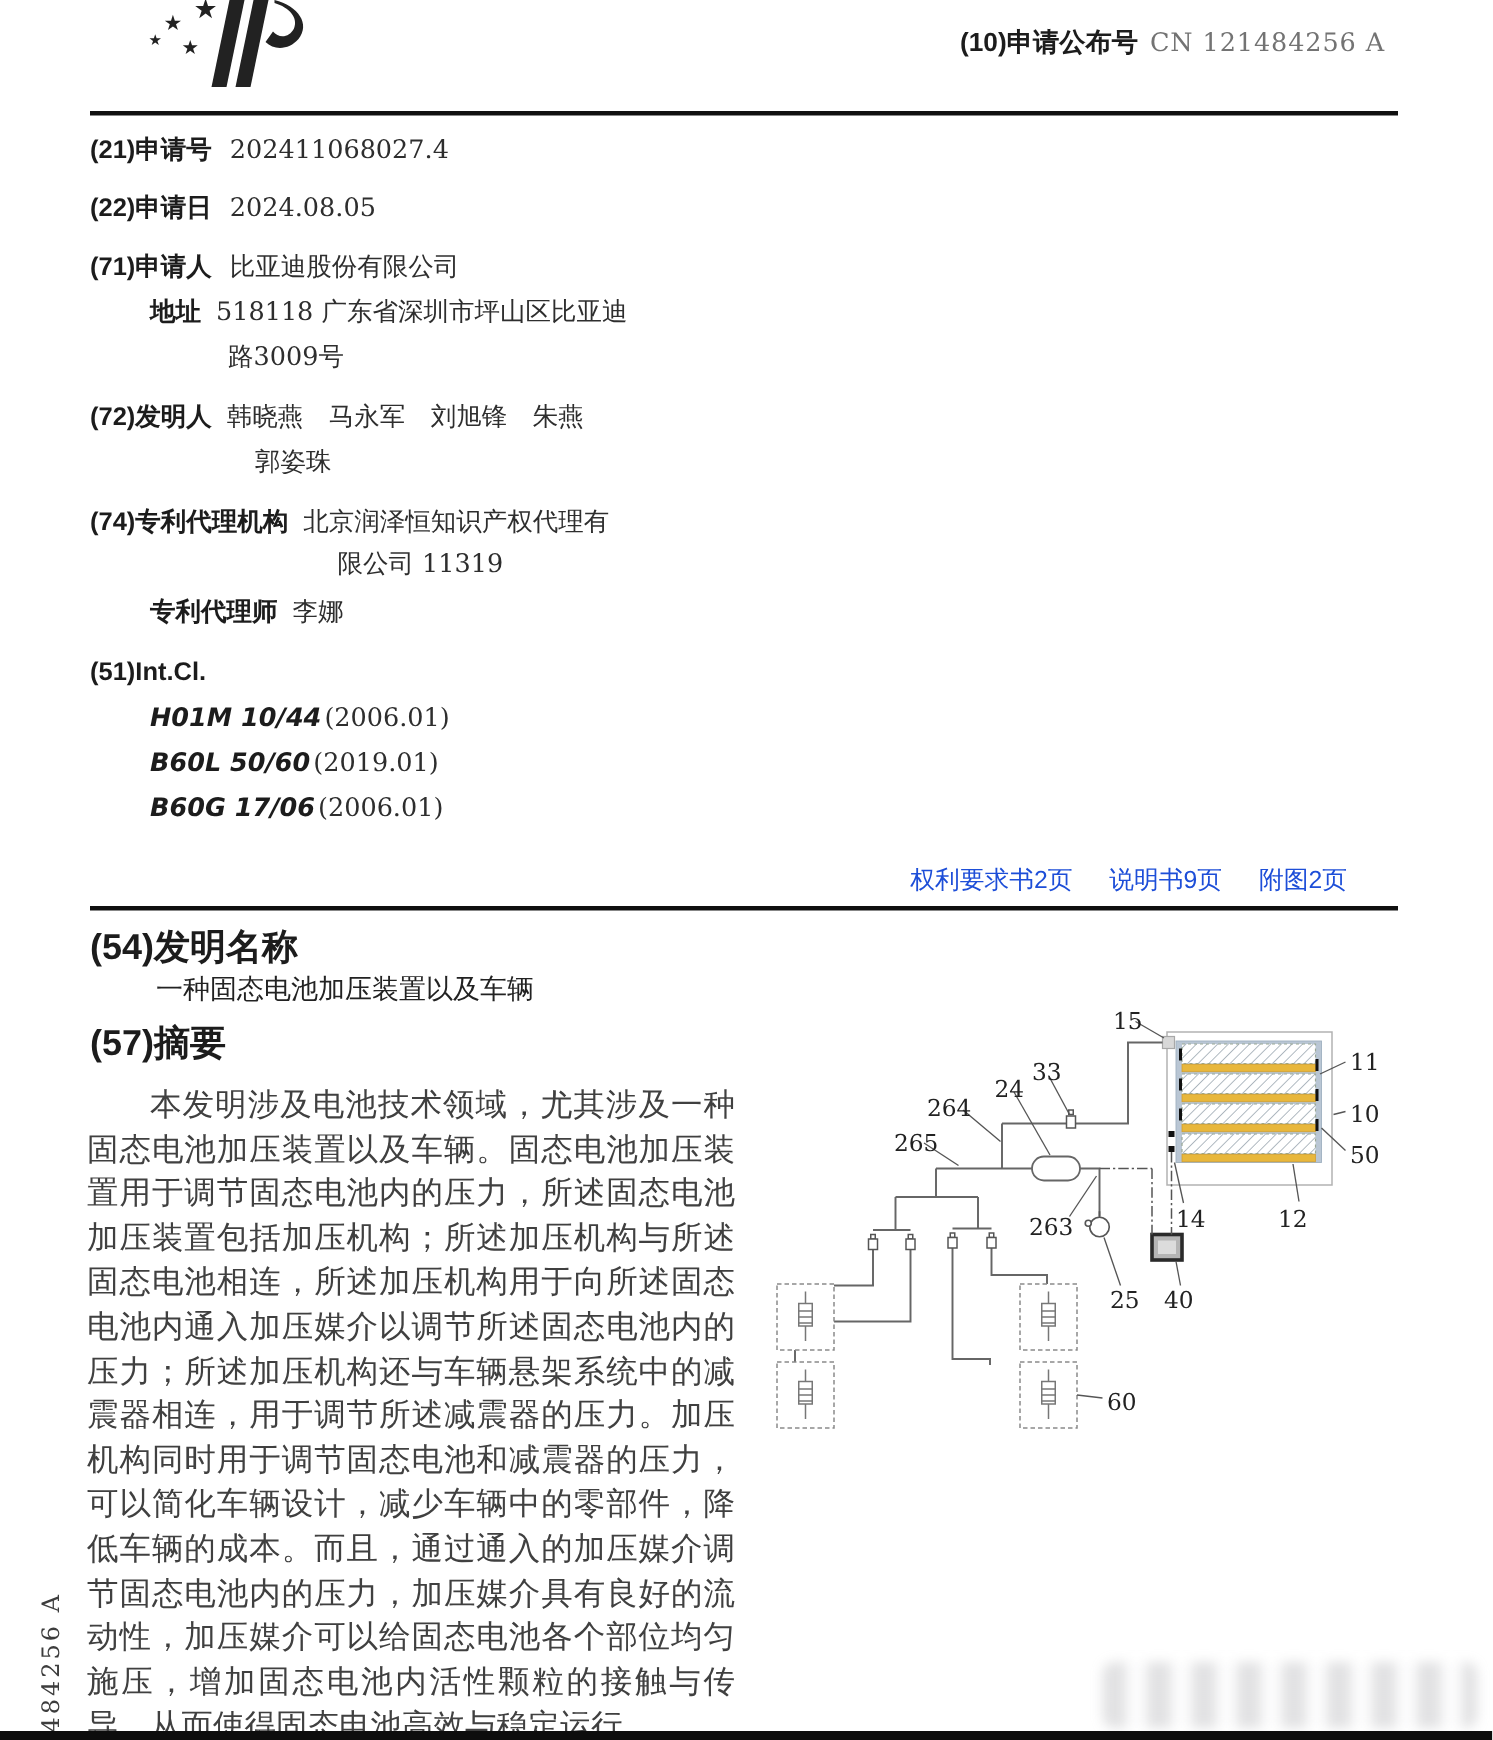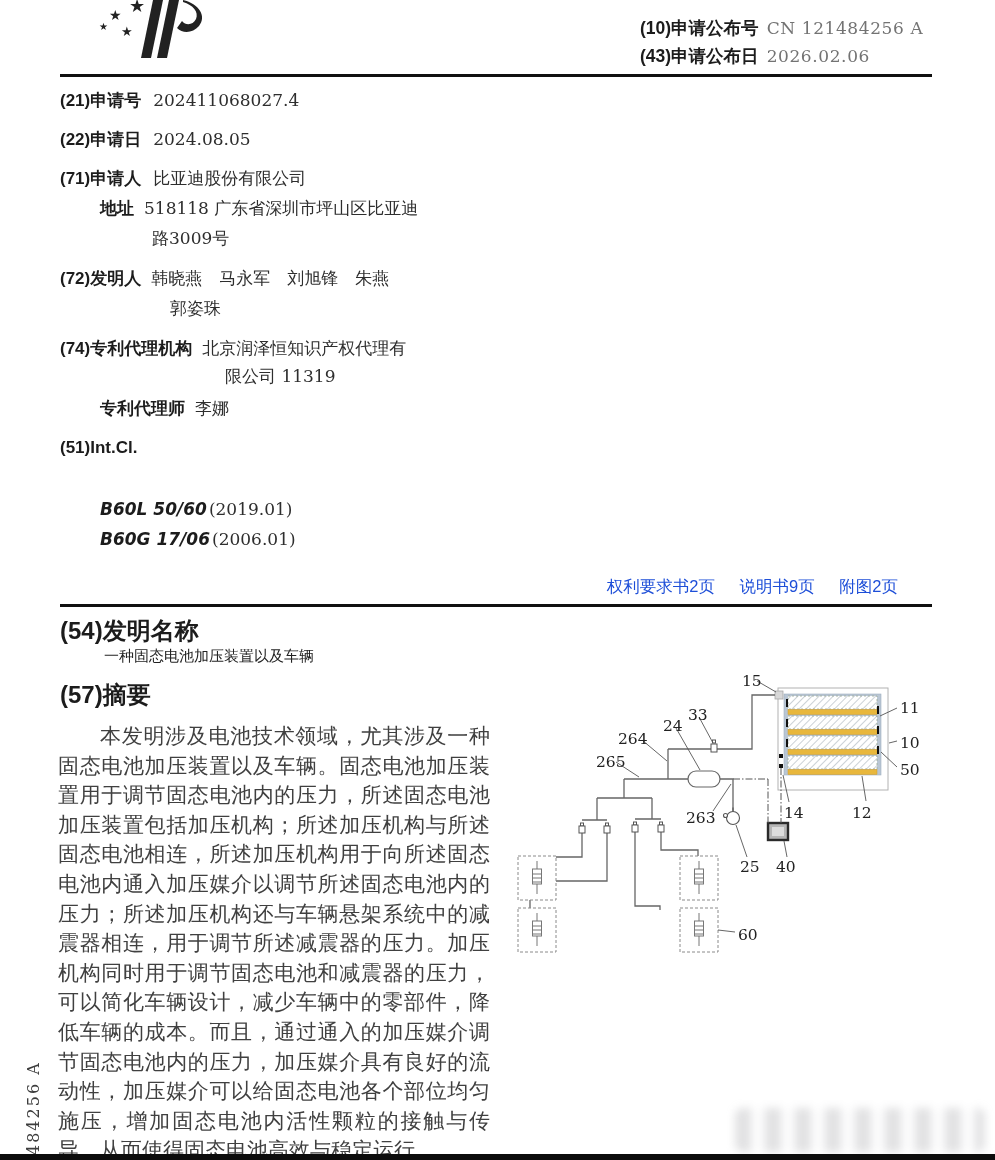--- a/index.html
+++ b/index.html
@@ -17,21 +17,21 @@
   .row{position:absolute;left:60px;white-space:nowrap;font-size:17px;line-height:24px;}
   .lb{font-weight:700;font-family:"Liberation Sans",sans-serif;}
   .val{font-family:"DejaVu Serif","Liberation Serif",serif;color:#2e2e2e;margin-left:12px;}
   .ipc-code{font-family:"DejaVu Sans",sans-serif;font-style:italic;font-weight:700;}
   .ipc-ver{font-family:"DejaVu Serif","Liberation Serif",serif;margin-left:2px;color:#2e2e2e;}
   .pages{position:absolute;left:498px;top:576px;width:400px;text-align:right;
          font-size:16.5px;color:#1d4ed8;white-space:nowrap;}
   .pages span{margin-left:20px;}
   
   .sec-label{position:absolute;font-weight:700;font-size:24px;}
-  .inv-title{position:absolute;left:104px;top:647px;font-size:15px;
+  .inv-title{position:absolute;left:104px;top:647px;font-size:18px;
              font-family:"DejaVu Serif","Liberation Serif",serif;color:#222;}
   .abstract{position:absolute;left:58px;top:722px;width:432px;font-size:21px;line-height:29.6px;
             text-align:justify;text-indent:2em;font-family:"DejaVu Serif","Liberation Serif",serif;
             color:#404040;}
   
   .figure{position:absolute;left:500px;top:668px;width:470px;height:306px;}
   .fig-label{position:absolute;font-family:"DejaVu Serif","Liberation Serif",serif;
              font-size:15.5px;color:#222;white-space:nowrap;}
   
   .side-pub{position:absolute;left:24px;top:1155px;transform:rotate(-90deg);
@@ -56,23 +56,20 @@
     <text x="4" y="30" font-size="10" fill="#222">★</text>
     <polygon points="58,0 68,0 56,58 46,58" fill="#222"></polygon>
     <polygon points="74,0 84,0 72,58 62,58" fill="#222"></polygon>
     <path d="M88,0 C104,4 112,16 104,26 C98,33 88,34 82,28 L87,21 C91,26 98,25 101,19 C104,12 98,5 88,2 Z" fill="#222"></path>
   </svg>
 
   <div class="hdr">
     <div class="hdr-line">
       <span class="hl">(10)申请公布号</span><span class="hv">CN 121484256 A</span>
     </div>
-    <div class="hdr-line">
-      <span class="hl">(43)申请公布日</span><span class="hv">2026.02.06</span>
-    </div>
   </div>
 
   <div class="rule" style="left:60px;top:74px;width:872px;"></div>
 
   <div class="row" style="top:88px;">
     <span class="lb">(21)申请号</span><span class="val">202411068027.4</span>
   </div>
   <div class="row" style="top:127px;">
     <span class="lb">(22)申请日</span><span class="val">2024.08.05</span>
   </div>
@@ -95,20 +92,23 @@
     <span class="lb">(74)专利代理机构</span><span class="val" style="margin-left:10px;">北京润泽恒知识产权代理有</span>
   </div>
   <div class="row" style="top:364px;left:225px;">
     <span class="val" style="margin-left:0;">限公司 11319</span>
   </div>
   <div class="row" style="top:396px;left:100px;">
     <span class="lb">专利代理师</span><span class="val" style="margin-left:10px;">李娜</span>
   </div>
   <div class="row" style="top:436px;">
     <span class="lb">(51)Int.Cl.</span>
+  </div>
+  <div class="row" style="top:467px;left:100px;">
+    <span class="ipc-code">H01M 10/44</span><span class="ipc-ver">(2006.01)</span>
   </div>
   <div class="row" style="top:497px;left:100px;">
     <span class="ipc-code">B60L 50/60</span><span class="ipc-ver">(2019.01)</span>
   </div>
   <div class="row" style="top:527px;left:100px;">
     <span class="ipc-code">B60G 17/06</span><span class="ipc-ver">(2006.01)</span>
   </div>
 
   <div class="pages">
     <span>权利要求书2页</span>

